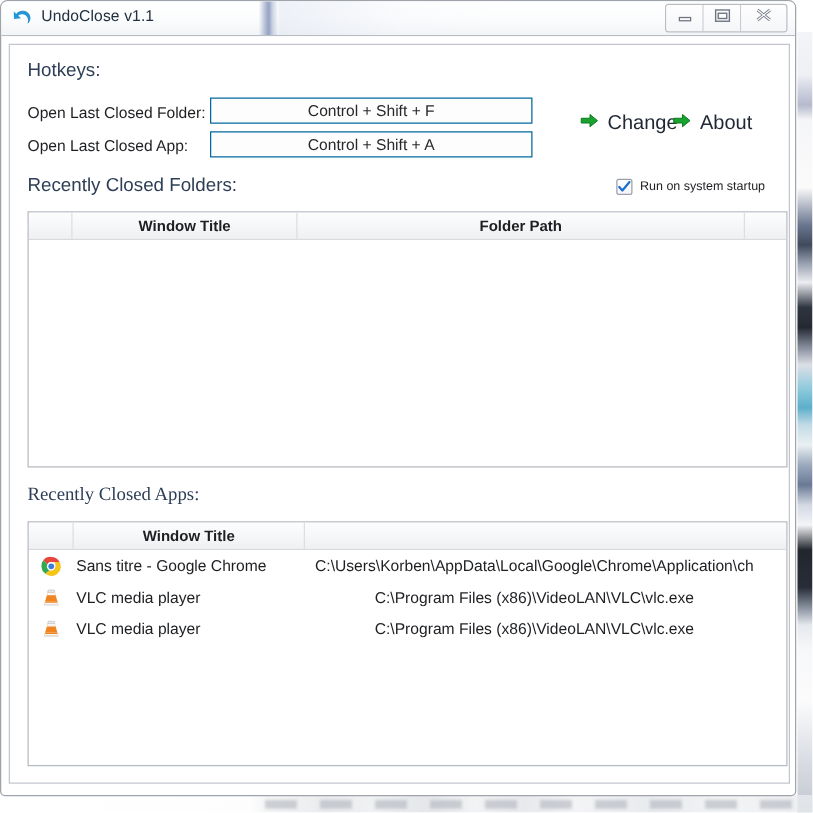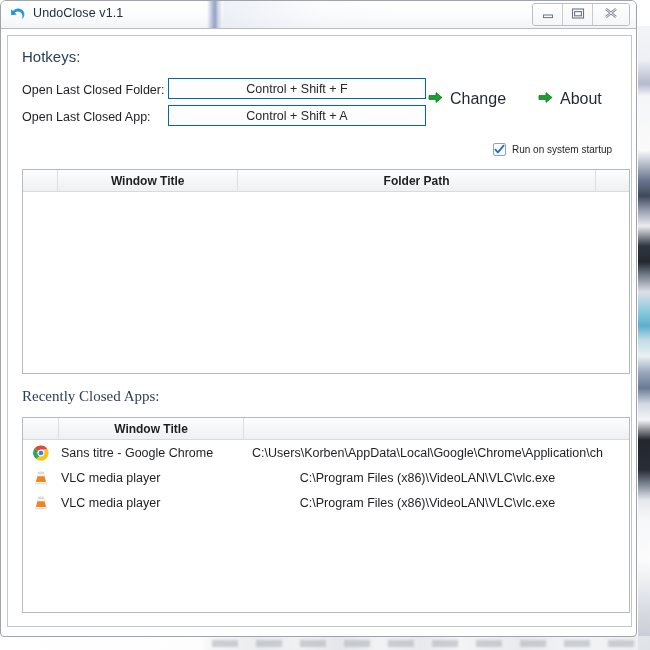--- a/index.html
+++ b/index.html
@@ -361,38 +361,39 @@
     <div id="client">
 
       <div class="section-heading" style="left:14px; top:12px;">Hotkeys:</div>
 
       <div class="field-label" style="left:14px; top:47px;">Open Last Closed Folder:</div>
       <div class="hotkey-box" style="left:160px; top:42px; width:258px;">Control + Shift + F</div>
 
       <div class="field-label" style="left:14px; top:74px;">Open Last Closed App:</div>
       <div class="hotkey-box" style="left:160px; top:69px; width:258px;">Control + Shift + A</div>
 
-      <div class="link-btn" style="left:420px; top:54px;">
+      <div class="link-btn" style="left:456px; top:54px;">
         <span>
           <svg width="15" height="13" viewBox="0 0 15 13">
             <path d="M1 4.6 L8 4.6 L8 1.6 L14 6.5 L8 11.4 L8 8.4 L1 8.4 Z" fill="#18a32f" stroke="#0d7a20" stroke-width="0.8" stroke-linejoin="round"></path>
           </svg>
         </span>
         <span class="link-label">Change</span>
       </div>
 
       <div class="link-btn" style="left:530px; top:54px;">
         <span>
           <svg width="15" height="13" viewBox="0 0 15 13">
             <path d="M1 4.6 L8 4.6 L8 1.6 L14 6.5 L8 11.4 L8 8.4 L1 8.4 Z" fill="#18a32f" stroke="#0d7a20" stroke-width="0.8" stroke-linejoin="round"></path>
           </svg>
         </span>
         <span class="link-label">About</span>
       </div>
 
+      <div class="section-heading" style="left:14px; top:104px;">Recently Closed Folders:</div>
 
       <div class="checkbox-row" style="left:485px; top:107px;">
         <span class="checkbox-box">
           <svg width="13" height="13" viewBox="0 0 13 13" style="position:absolute;left:-1px;top:-1px;">
             <path d="M2.4 6.6 L4.9 9.4 L10.6 2.6" fill="none" stroke="#1f6fd0" stroke-width="1.8" stroke-linecap="round" stroke-linejoin="round"></path>
           </svg>
         </span>
         <span class="checkbox-label">Run on system startup</span>
       </div>
 

